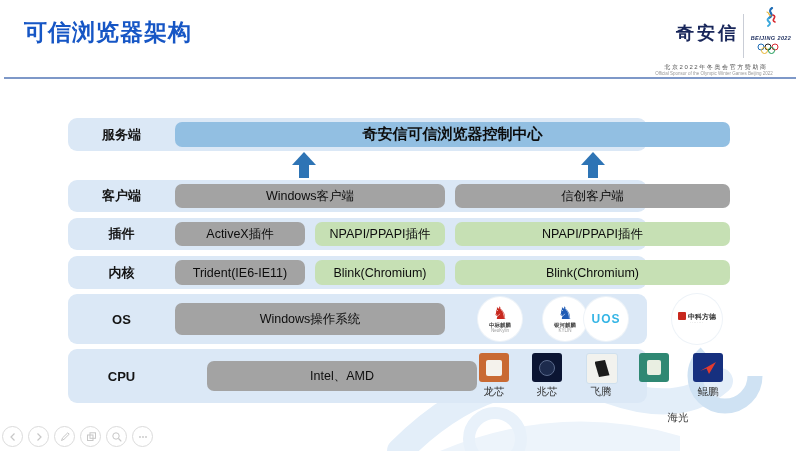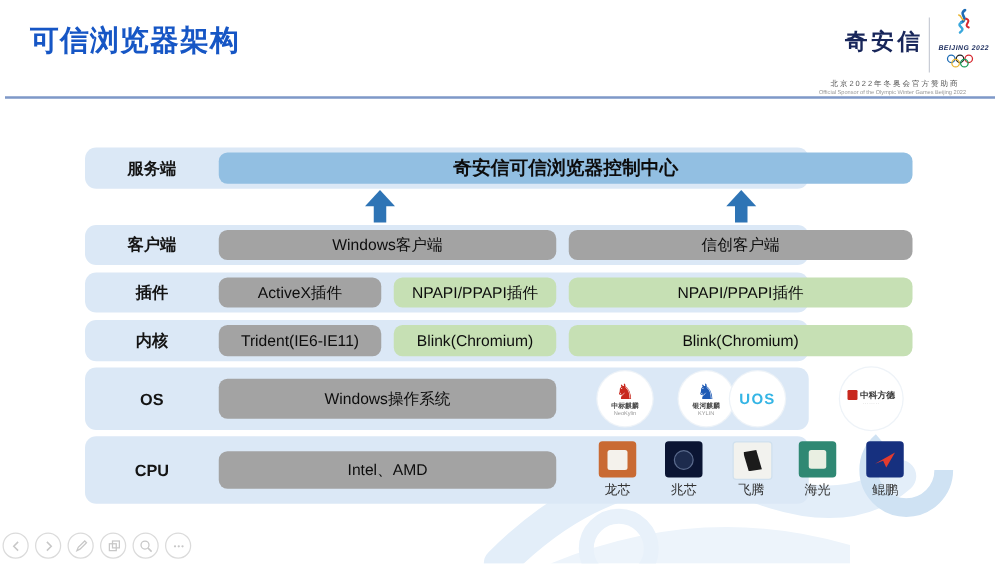--- a/index.html
+++ b/index.html
@@ -156,41 +156,41 @@
       <span class="fangde">
         <span class="fangde-sq"></span>
         <span class="fangde-name">中科方德</span>
       </span>
       <span class="fangde-sub">········</span>
     </div>
   </div>
 
   <div class="row" style="top:349px;height:54px;">
     <div class="row-label">CPU</div>
-    <div class="box blue colAB" style="top:12px;bottom:12px;">Intel、AMD</div>
+    <div class="box blue colAB" style="top:12px;bottom:12px;margin-left:32px;">Intel、AMD</div>
 
     <div class="chip" style="left:411px;background:#C96A33;">
       <div class="chip-inner" style="width:16px;height:16px;background:#F4F2EC;"></div>
     </div>
     <div class="chip-label" style="left:404px;">龙芯</div>
 
     <div class="chip" style="left:464px;background:#0B1533;">
       <div class="chip-inner" style="width:14px;height:14px;background:#1D2B4D;border:1px solid #5A6A8C;border-radius:50%;"></div>
     </div>
     <div class="chip-label" style="left:457px;">兆芯</div>
 
     <div class="chip" style="left:518px;background:#F2F2EE;border:1px solid #CFE0EE;">
       <div class="chip-inner" style="width:15px;height:17px;background:#1B1B1B;clip-path:polygon(0 10%,70% 0,100% 90%,30% 100%);"></div>
     </div>
     <div class="chip-label" style="left:511px;">飞腾</div>
 
     <div class="chip" style="left:571px;background:#2F8873;">
       <div class="chip-inner" style="width:14px;height:15px;background:#E9EFE2;"></div>
     </div>
-    <div class="chip-label" style="left:564px;">海光</div>
+    <div class="chip-label" style="left:588px;margin-top:26px;">海光</div>
 
     <div class="chip" style="left:625px;background:#16307F;">
       <svg width="20" height="20" viewBox="0 0 20 20">
           <path d="M2 13 L18 4 L11 16 L8.5 10.5 Z" fill="#E23B2E"></path>
         </svg>
     </div>
     <div class="chip-label" style="left:618px;">鲲鹏</div>
   </div>
 
   <div class="controls">

